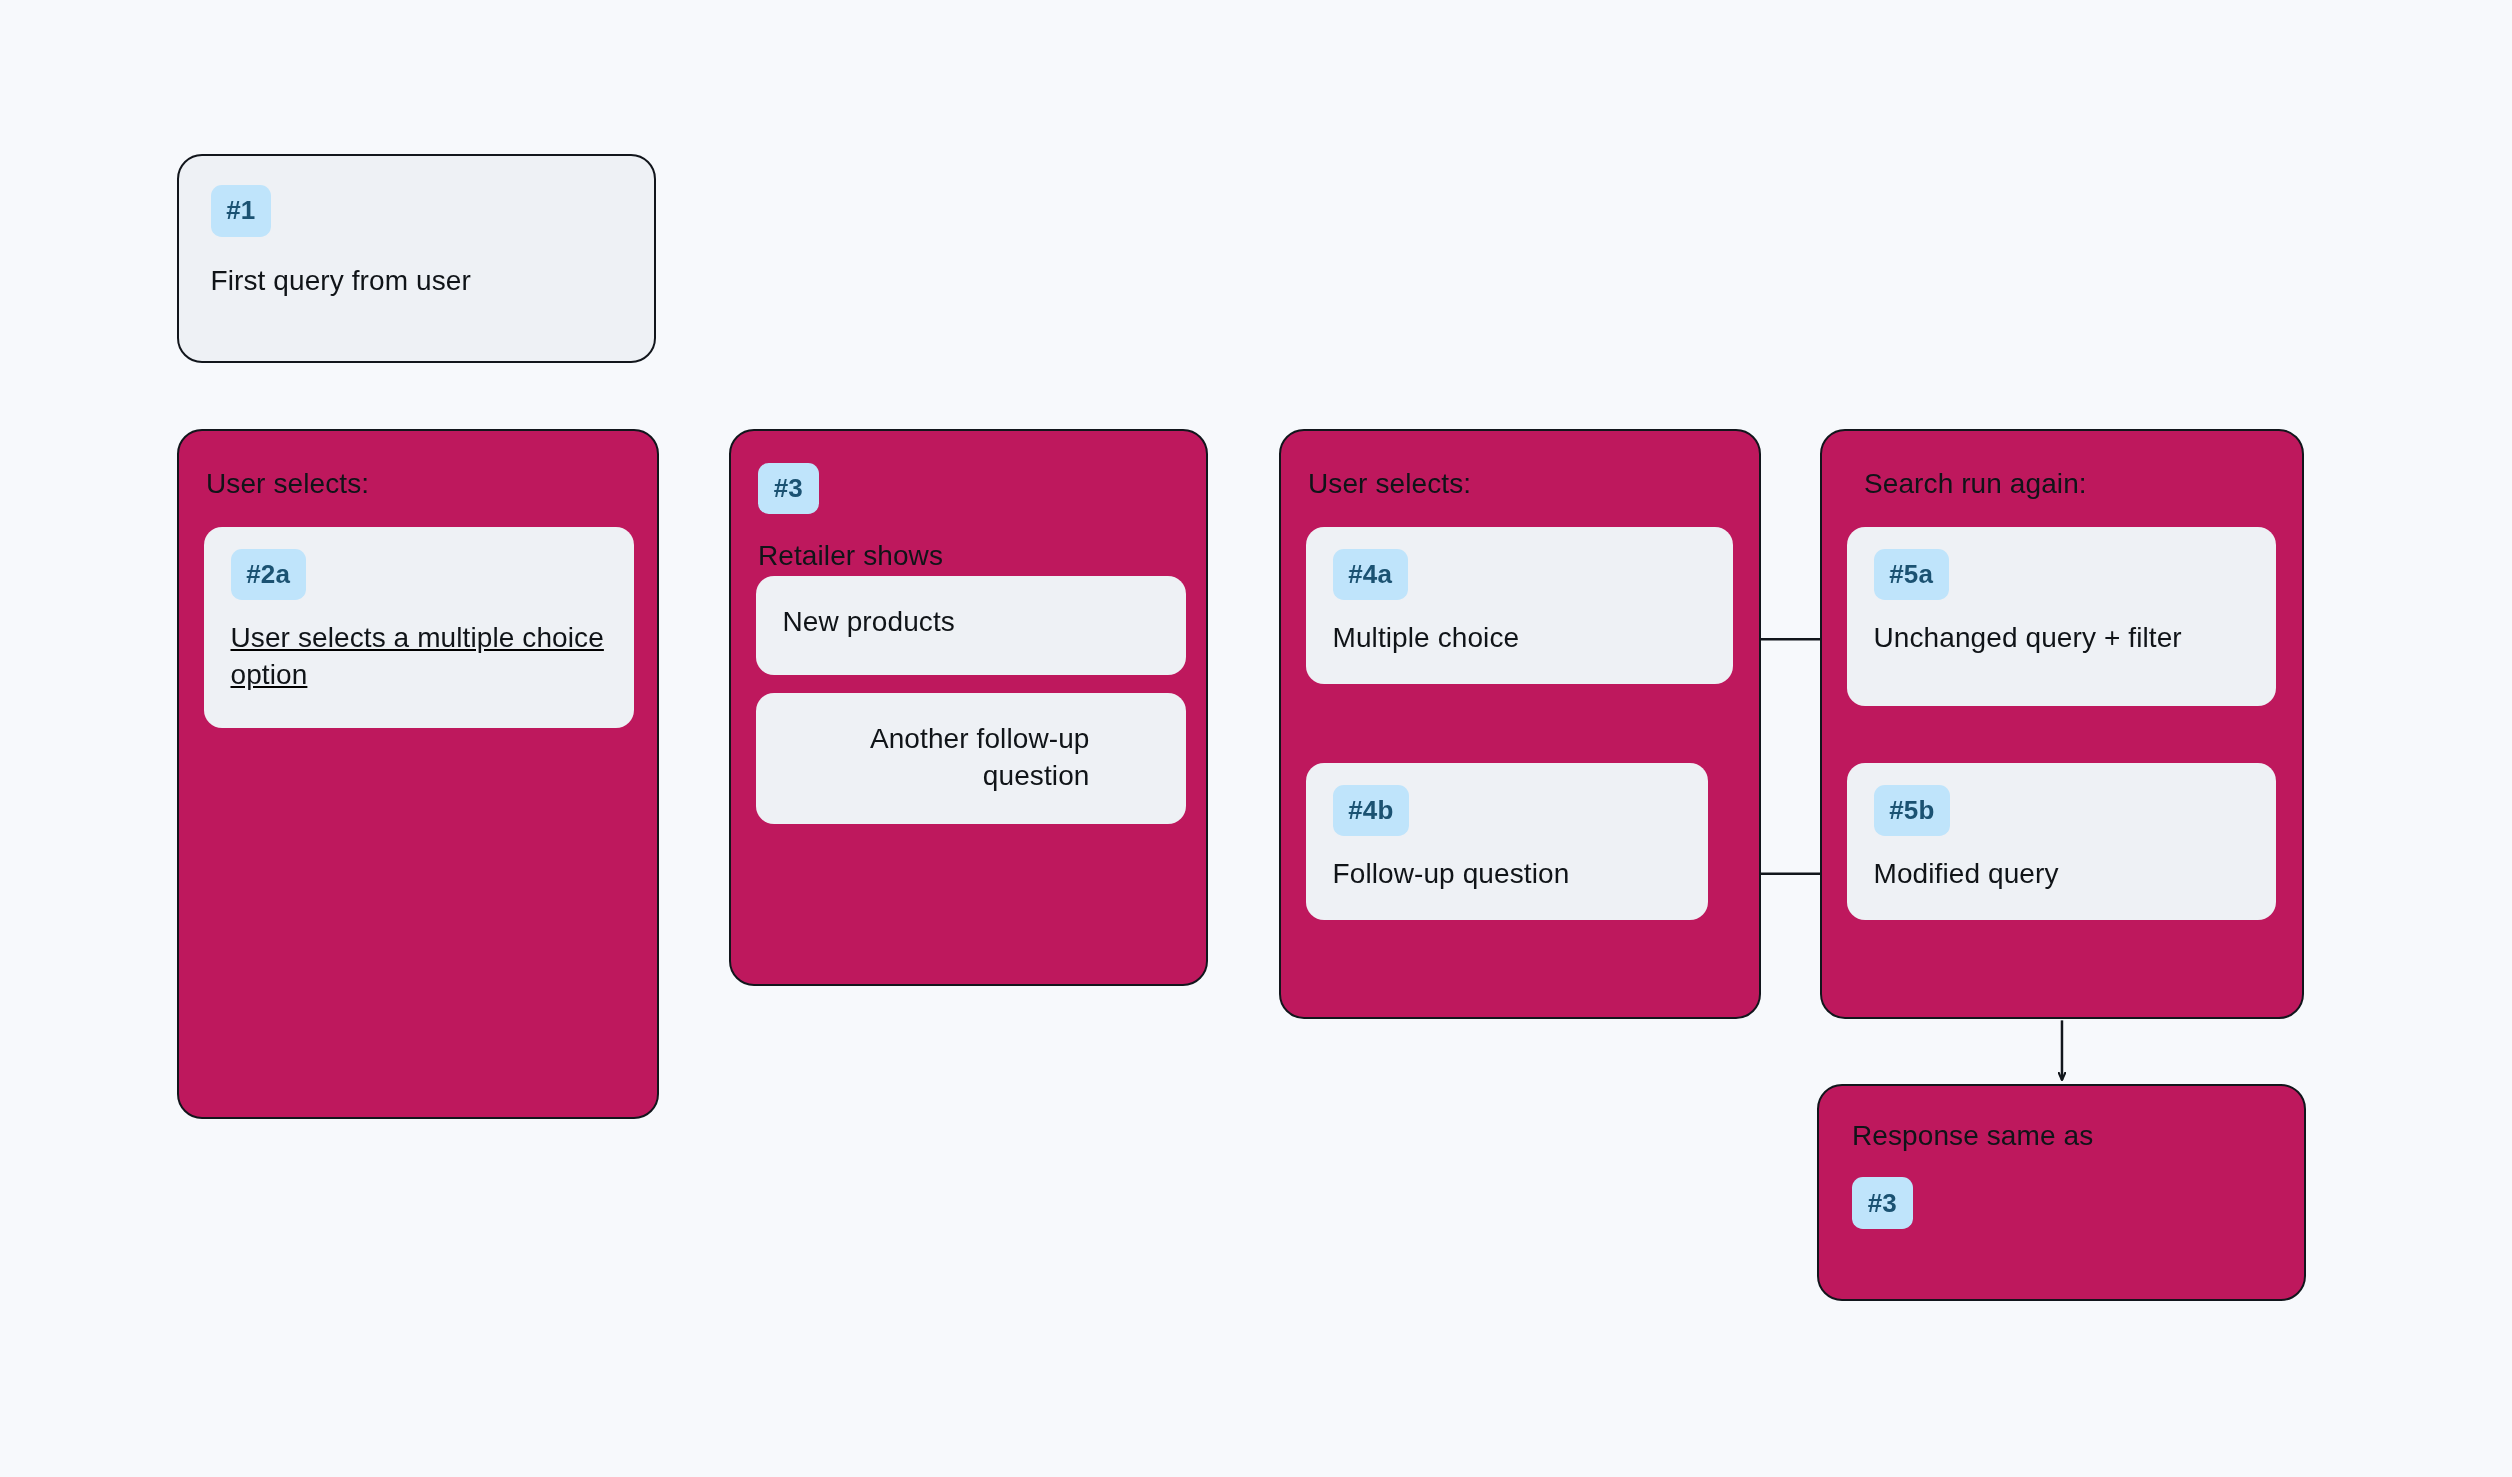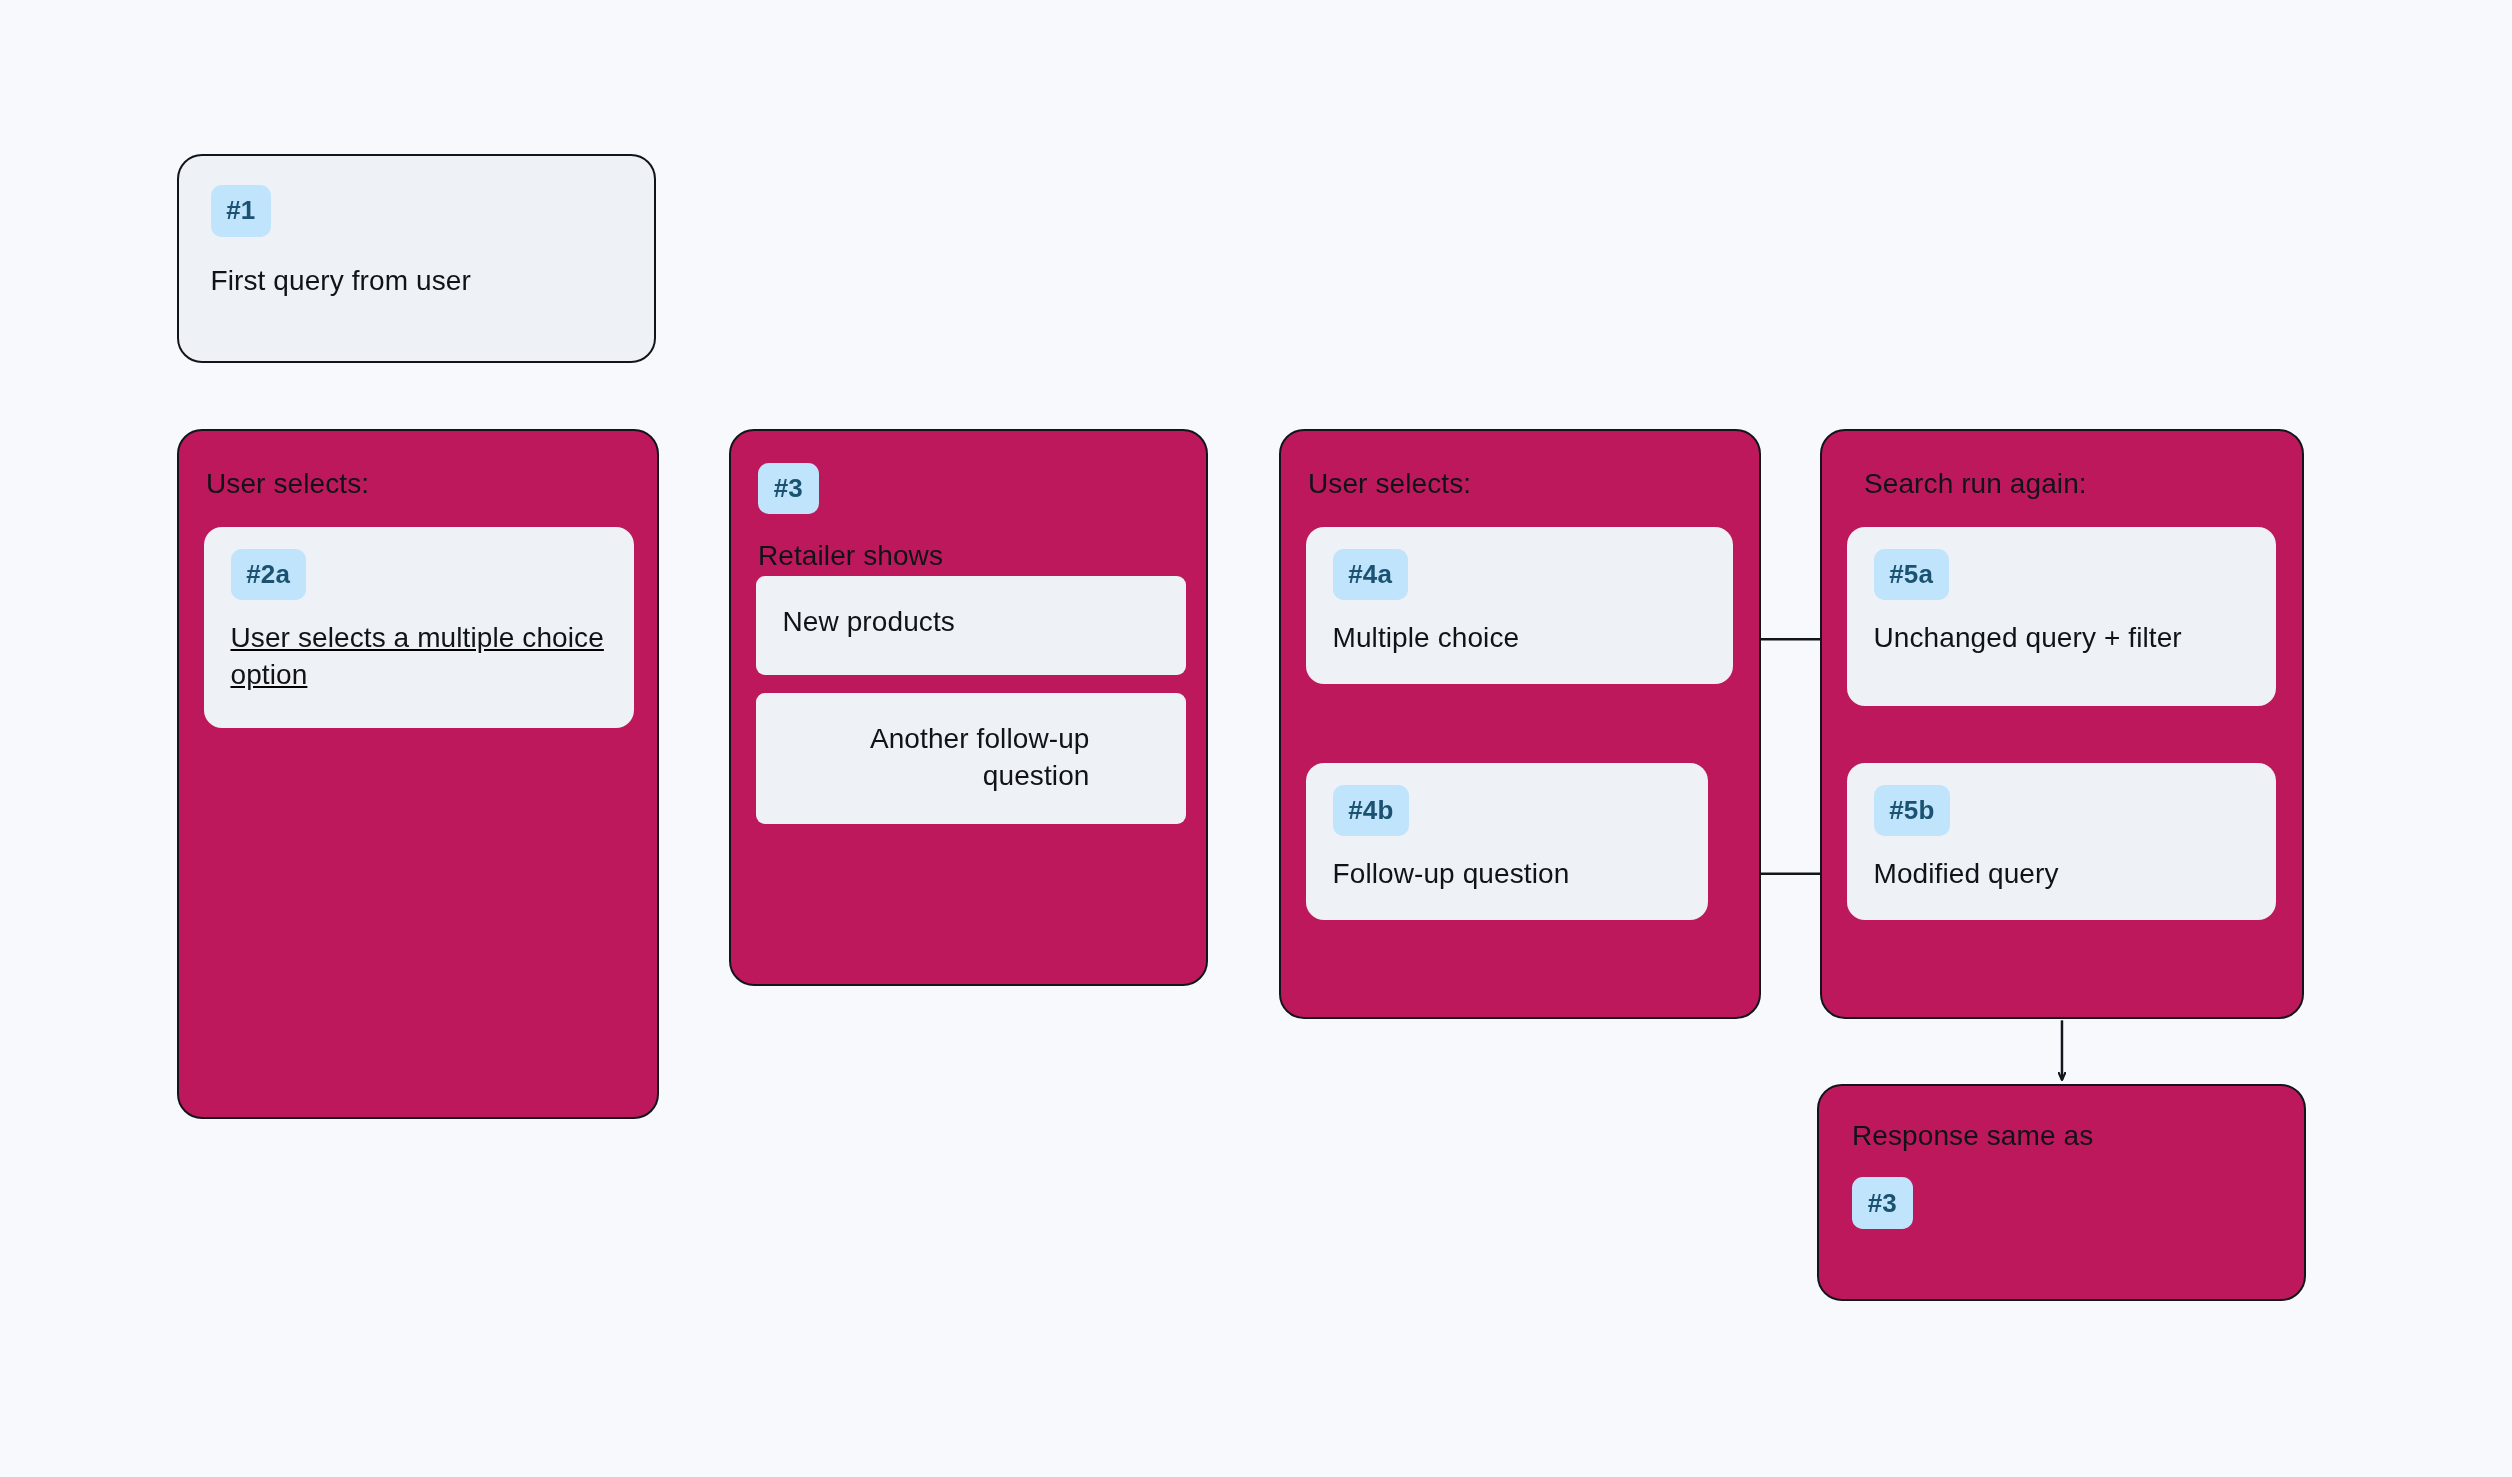--- a/index.html
+++ b/index.html
@@ -73,21 +73,20 @@
   .subcard .badge {
     margin-bottom: 20px;
   }
   .subcard .node-text {
     display: block;
   }
   .subcard.plain {
     display: flex;
     align-items: flex-start;
     padding-top: 28px;
-    border-radius: 9px;
   }
 
   
   #connectors {
     position: absolute;
     left: 0;
     top: 0;
     width: 2512px;
     height: 1478px;
     pointer-events: none;

